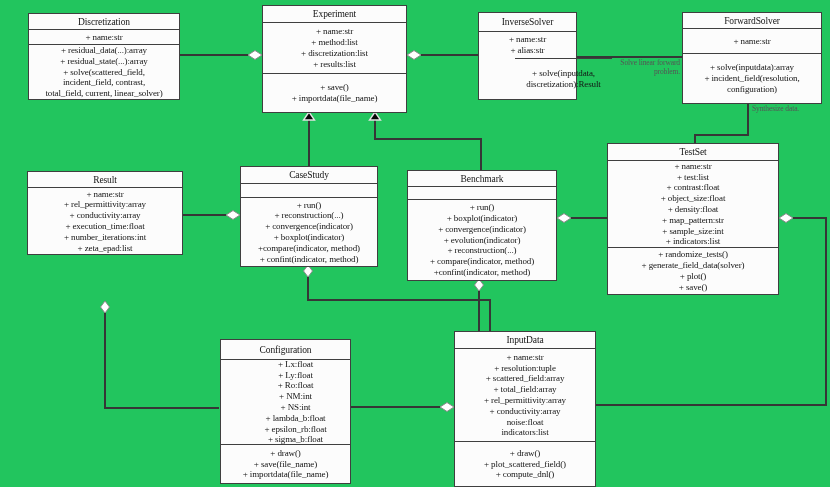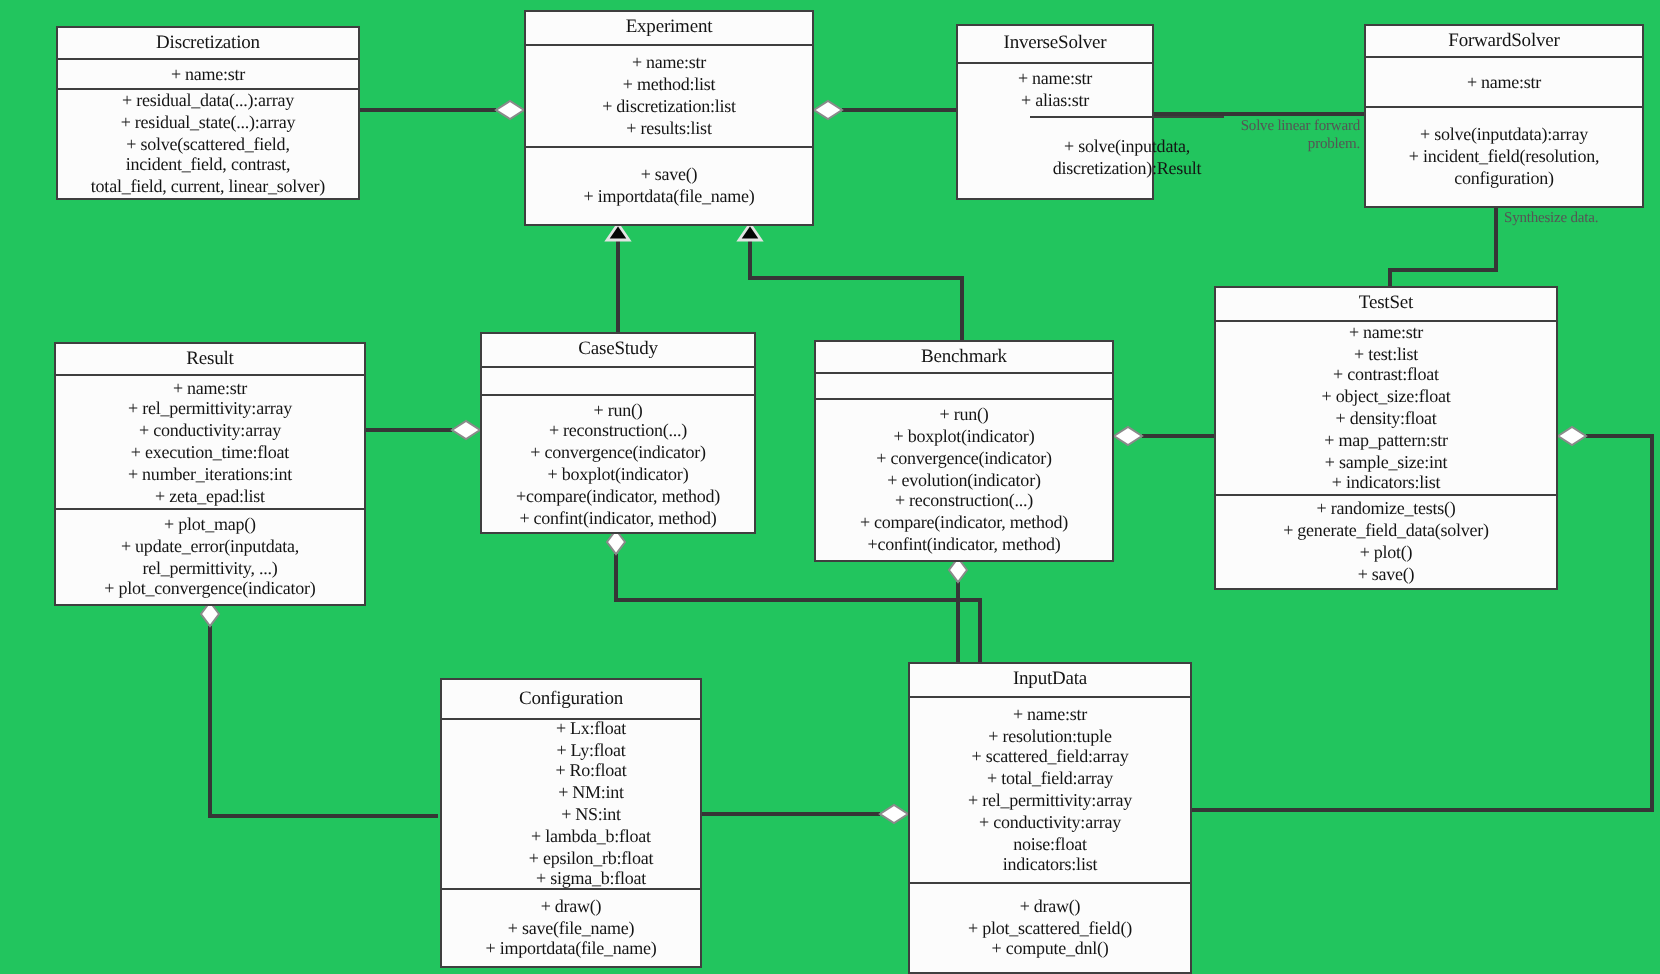--- a/index.html
+++ b/index.html
@@ -157,26 +157,20 @@
 
   <div class="cls" style="left:27px;top:171px;width:156px;">
     <div class="cmp cls-title" style="height:15px;">Result</div>
     <div class="cmp cls-attrs" style="height:67px;">
         <div class="member">+ name:str</div>
         <div class="member">+ rel_permittivity:array</div>
         <div class="member">+ conductivity:array</div>
         <div class="member">+ execution_time:float</div>
         <div class="member">+ number_iterations:int</div>
         <div class="member">+ zeta_epad:list</div>
-      </div>
-    <div class="cmp cls-methods" style="height:48px;">
-        <div class="member">+ plot_map()</div>
-        <div class="member">+ update_error(inputdata,</div>
-        <div class="member">rel_permittivity, ...)</div>
-        <div class="member">+ plot_convergence(indicator)</div>
       </div>
   </div>
 
   <div class="cls" style="left:240px;top:166px;width:138px;">
     <div class="cmp cls-title" style="height:16px;">CaseStudy</div>
     <div class="cmp cls-attrs" style="height:14px;"></div>
     <div class="cmp cls-methods" style="height:69px;">
         <div class="member">+ run()</div>
         <div class="member">+ reconstruction(...)</div>
         <div class="member">+ convergence(indicator)</div>

